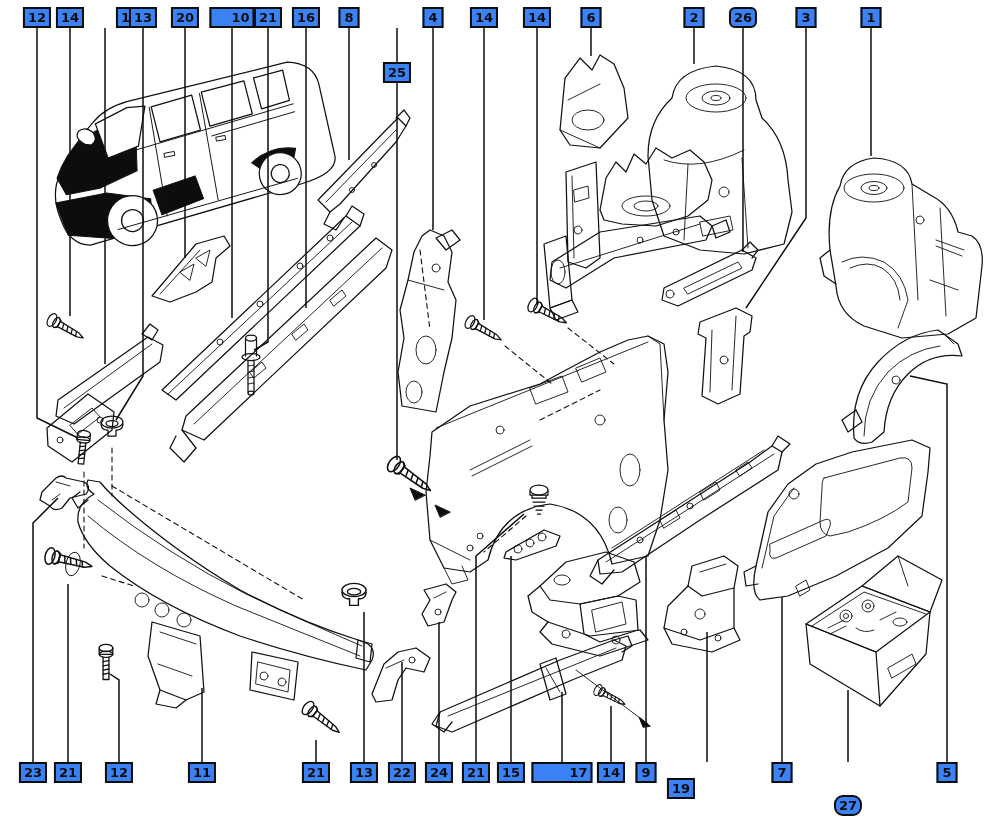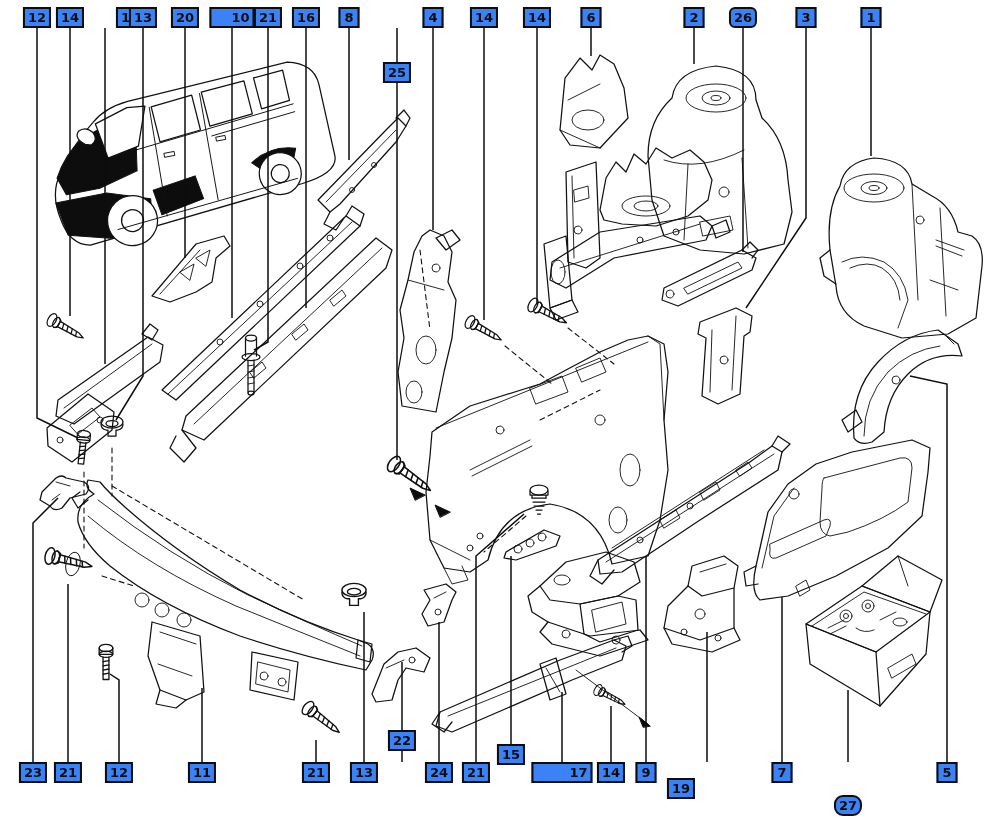--- a/index.html
+++ b/index.html
@@ -425,24 +425,24 @@
       <div class="callout" style="left: 694px; top: 7px;">2</div>
       <div class="callout" style="left: 743px; top: 7px; border-radius: 6px;">26</div>
       <div class="callout" style="left: 806px; top: 7px;">3</div>
       <div class="callout" style="left: 871px; top: 7px;">1</div>
       <div class="callout" style="left: 33px; top: 762px;">23</div>
       <div class="callout" style="left: 68px; top: 762px;">21</div>
       <div class="callout" style="left: 119px; top: 762px;">12</div>
       <div class="callout" style="left: 202px; top: 762px;">11</div>
       <div class="callout" style="left: 316px; top: 762px;">21</div>
       <div class="callout" style="left: 364px; top: 762px;">13</div>
-      <div class="callout" style="left: 402px; top: 730px;">22</div>
+      <div class="callout" style="left: 402px; top: 762px;">22</div>
       <div class="callout" style="left: 439px; top: 762px;">24</div>
       <div class="callout" style="left: 476px; top: 762px;">21</div>
-      <div class="callout" style="left: 511px; top: 744px; text-align: right;">15</div>
+      <div class="callout" style="left: 511px; top: 762px; text-align: right;">15</div>
       <div class="callout" style="left: 562px; top: 762px; padding-left: 36px;">17</div>
       <div class="callout" style="left: 611px; top: 762px;">14</div>
       <div class="callout" style="left: 646px; top: 762px;">9</div>
       <div class="callout" style="left: 681px; top: 762px; margin-top: 16px;">19</div>
       <div class="callout" style="left: 782px; top: 762px;">7</div>
       <div class="callout" style="left: 848px; top: 795px; border-radius: 9px;">27</div>
       <div class="callout" style="left: 947px; top: 762px;">5</div>
     </div>
 
 </div>

